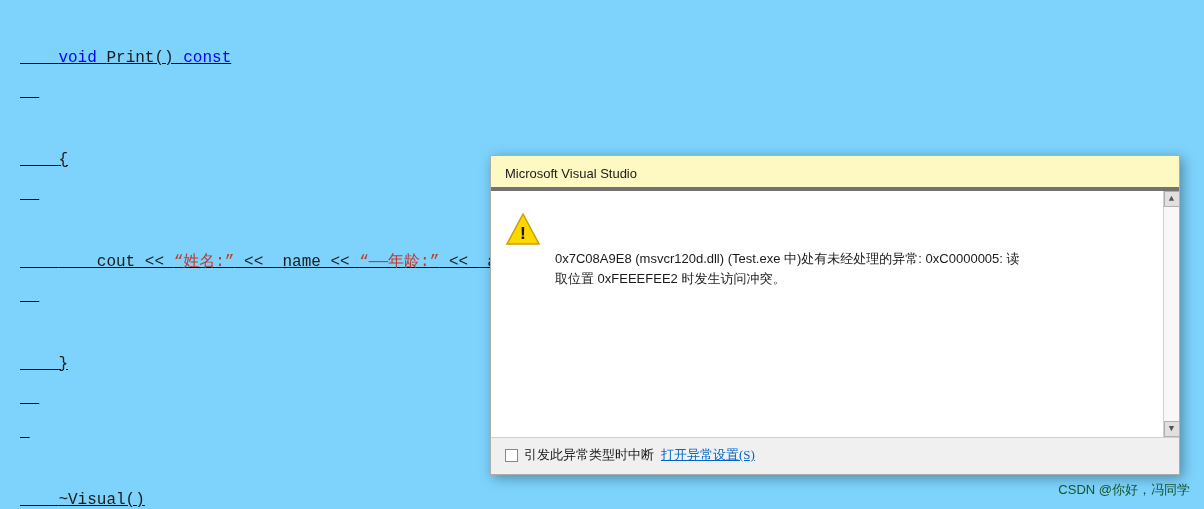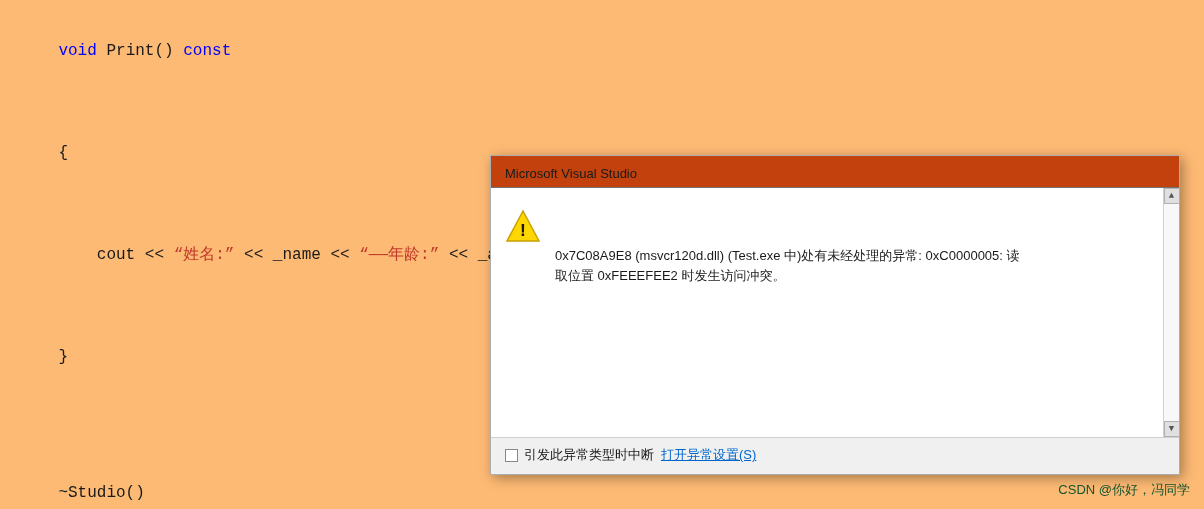--- a/index.html
+++ b/index.html
@@ -10,23 +10,24 @@
       background: #ffffff;
       font-family: 'Consolas', 'Courier New', monospace;
       position: relative;
     }
 
     
     .code-editor {
       position: absolute;
       top: 0; left: 0;
       width: 100%; height: 100%;
-      background: #fdba74;
-      padding: 0 20px;
+      background: #7dd3fc;
+      padding: 7px 20px;
       overflow: hidden;
+      text-decoration: underline;
     }
 
     .code-line {
       line-height: 34px;
       font-size: 16px;
       white-space: pre;
     }
 
     .kw-blue { color: #0000ff; }
     .kw-red { color: #c0392b; }
@@ -40,26 +41,26 @@
       width: 690px;
       height: 320px;
       background: #f0f0f0;
       border: 1px solid #adadad;
       box-shadow: 3px 3px 12px rgba(0,0,0,0.35);
       display: flex;
       flex-direction: column;
     }
 
     .dialog-titlebar {
-      background: #c2410c;
+      background: #fef9c3;
       padding: 10px 14px 6px 14px;
       font-family: 'Segoe UI', Arial, sans-serif;
       font-size: 13px;
       color: #1a1a1a;
-      border-bottom: 1px solid #737373;
+      border-bottom: 4px solid #737373;
       font-weight: normal;
     }
 
     .dialog-body {
       flex: 1;
       background: #ffffff;
       padding: 18px 14px 14px 14px;
       display: flex;
       flex-direction: row;
       align-items: flex-start;
@@ -133,21 +134,21 @@
 
     .checkbox-box {
       width: 13px;
       height: 13px;
       border: 1px solid #888;
       background: #fff;
       flex-shrink: 0;
     }
 
     .dialog-link {
-      font-family: Liberation Sans, sans-serif;
+      font-family: Liberation Serif, serif;
       font-size: 13px;
       color: #0066cc;
       text-decoration: underline;
       cursor: pointer;
       margin-left: 1px;
     }
 
     
     .watermark {
       position: absolute;
@@ -176,21 +177,21 @@
     <span class="kw-black">    cout &lt;&lt; </span><span class="kw-red">“姓名:”</span><span class="kw-black"> &lt;&lt; _name &lt;&lt; </span><span class="kw-red">“——年龄:”</span><span class="kw-black"> &lt;&lt; _age &lt;&lt; endl;</span>
   </div>
 
   <div class="code-line">
     <span class="kw-black">}</span>
   </div>
 
   <div class="code-line">&nbsp;</div>
 
   <div class="code-line">
-    <span class="kw-black">~Studio()</span>
+    <span class="kw-black">~Visual()</span>
   </div>
 
 </div>
 
 <div class="dialog-overlay">
   <div class="dialog-titlebar">
     <span>Microsoft Visual Studio</span>
   </div>
   <div class="dialog-body">
 

